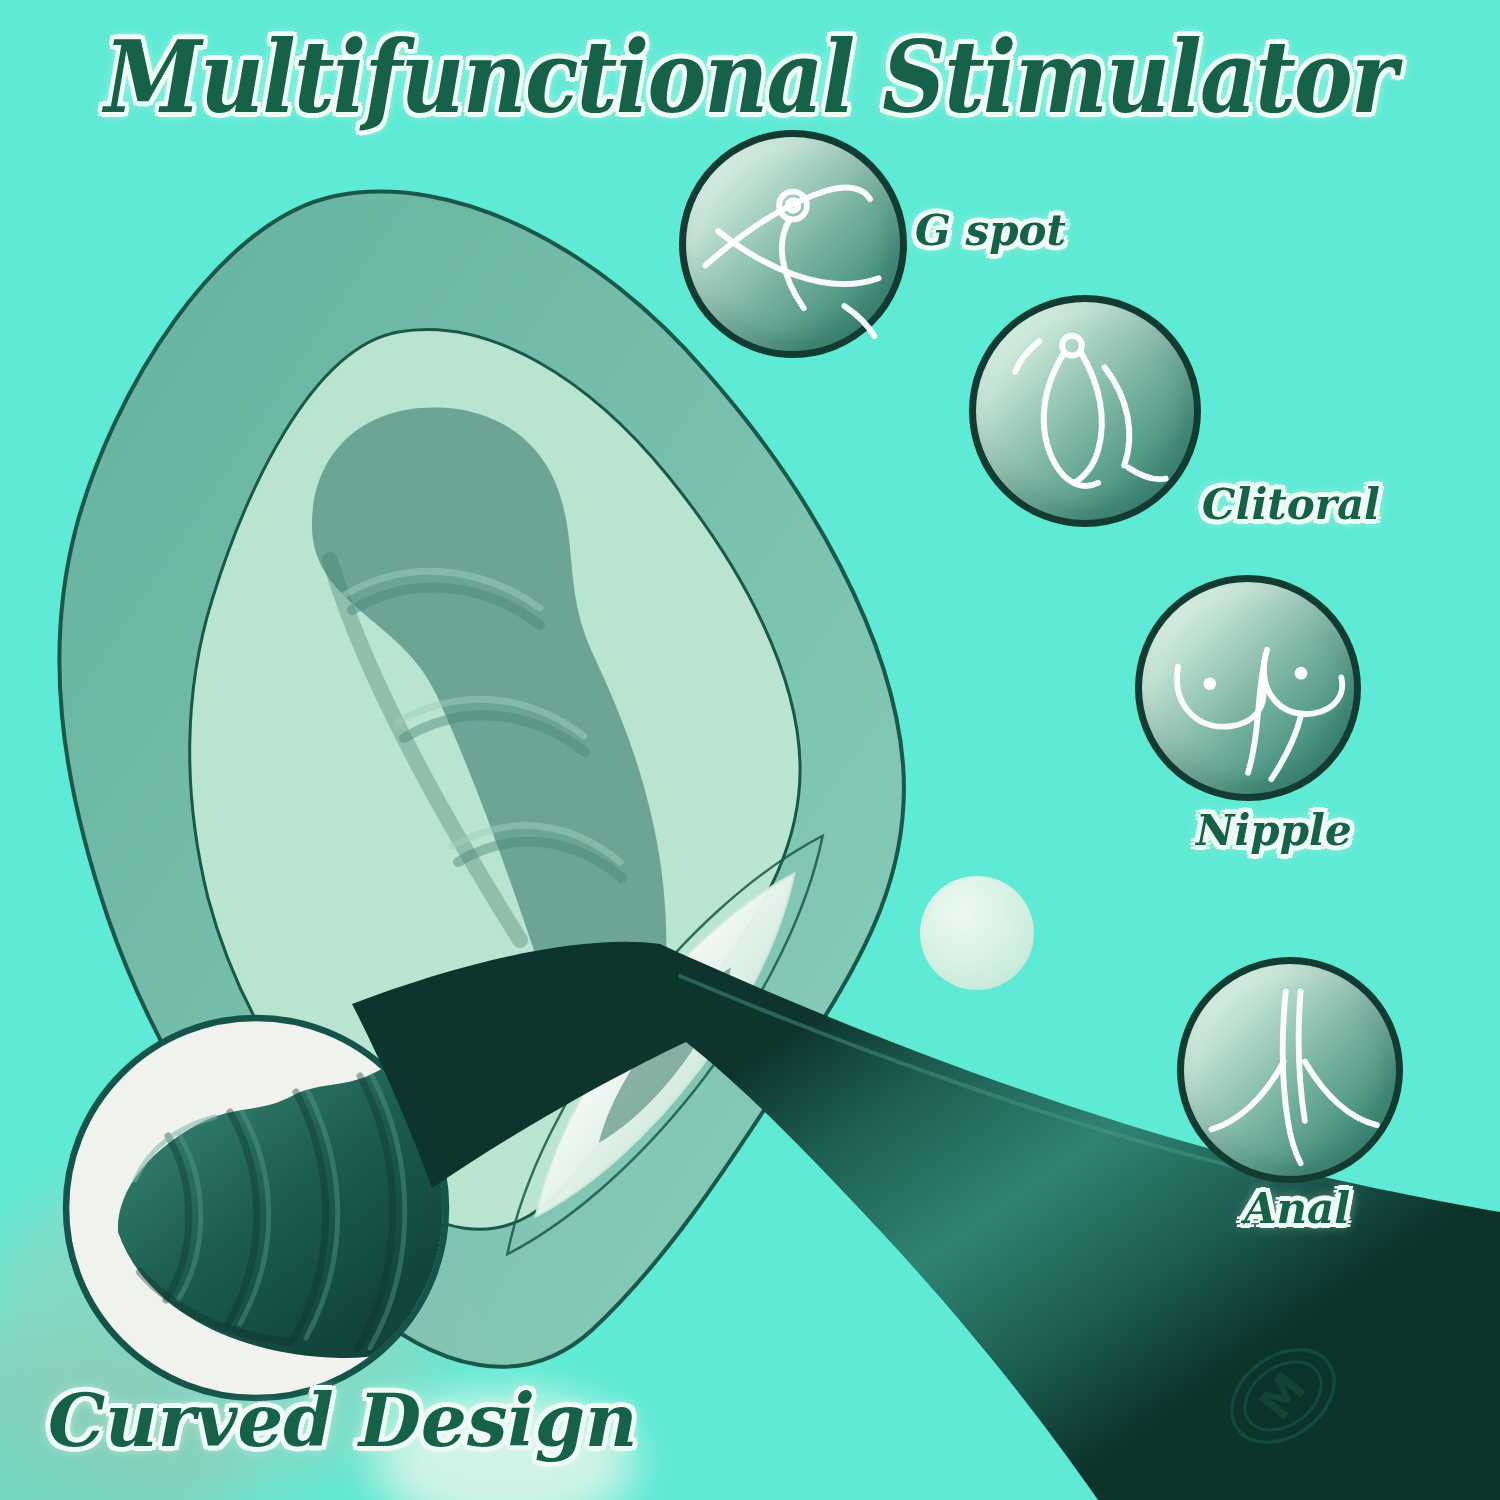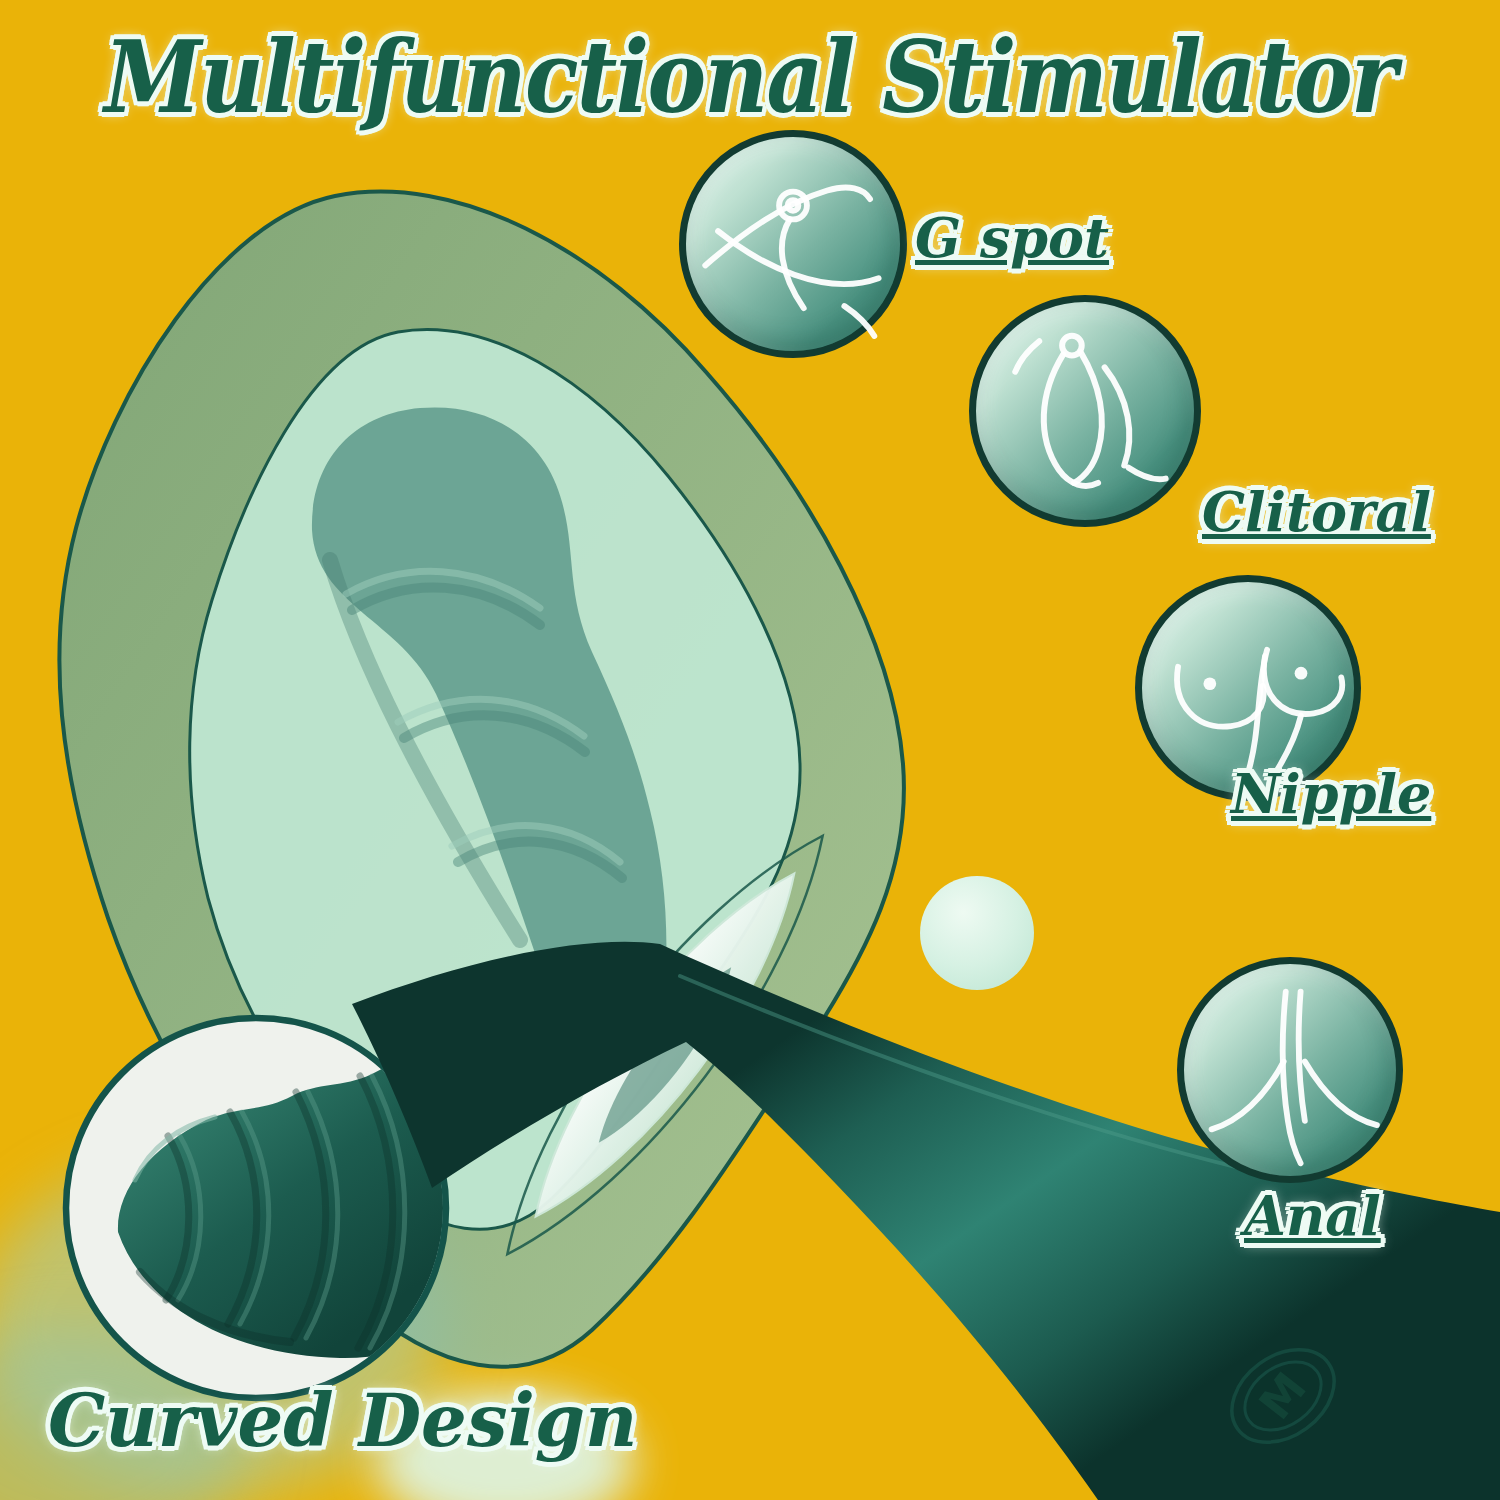--- a/index.html
+++ b/index.html
@@ -1,18 +1,18 @@
 <!DOCTYPE html>
 <html><head>
 <meta charset="utf-8">
 <style>
   html,body{margin:0;padding:0;background:#c6eddb;}
   .canvas{
     position:relative;width:1500px;height:1500px;overflow:hidden;
-    background:#eab308;
+    background:#5eead4;
     font-family:"DejaVu Serif","Liberation Serif",serif;
   }
   .scene{position:absolute;left:0;top:0;width:1500px;height:1500px;}
   .outlined{
     color:#176049;font-weight:bold;font-style:italic;
     text-shadow:
       5px 0 0 #eefbf4,-5px 0 0 #eefbf4,0 5px 0 #eefbf4,0 -5px 0 #eefbf4,
       4px 4px 0 #eefbf4,-4px 4px 0 #eefbf4,4px -4px 0 #eefbf4,-4px -4px 0 #eefbf4,
       0 0 14px #eefbf4;
   }
@@ -21,21 +21,21 @@
     transform:translateX(-50%) scaleX(.88);
     font-size:100px;letter-spacing:-2px;white-space:nowrap;margin:0;
   }
   .badge{
     position:absolute;border-radius:50%;box-sizing:border-box;
     border:7px solid #123b31;
     background:linear-gradient(135deg,#def4ea 0%,#bfe1d2 25%,#7ab3a2 55%,#4a9281 78%,#3e8a76 100%);
     box-shadow:inset -6px -10px 22px rgba(10,60,48,.25), inset 8px 10px 18px rgba(255,255,255,.25);
   }
   .badge svg{position:absolute;left:0;top:0;width:100%;height:100%;}
-  .feat-label{position:absolute;font-size:54px;white-space:nowrap;text-decoration:underline;}
+  .feat-label{position:absolute;font-size:42px;white-space:nowrap;}
   .inset-label{position:absolute;font-size:72px;white-space:nowrap;}
   .icon-stroke{stroke:#ffffff;stroke-width:5.5;fill:none;stroke-linecap:round;stroke-linejoin:round;opacity:.95;}
   .icon-dot{fill:#ffffff;opacity:.95;}
 </style>
 </head>
 <body>
 
 <div class="canvas">
 
   <svg class="scene" viewBox="0 0 1500 1500">
@@ -184,21 +184,21 @@
   <div class="badge" style="left:1135px;top:575px;width:226px;height:226px;">
     <svg viewBox="0 0 200 200">
       <path class="icon-stroke" d="M 34,80 C 28,116 52,140 84,136 C 106,133 118,118 114,98"></path>
       <circle class="icon-dot" cx="64" cy="96" r="6"></circle>
       <path class="icon-stroke" d="M 116,70 C 110,106 132,128 162,124 C 182,121 192,106 188,90"></path>
       <circle class="icon-dot" cx="150" cy="86" r="6"></circle>
       <path class="icon-stroke" d="M 118,64 C 108,100 112,140 100,180"></path>
       <path class="icon-stroke" d="M 150,126 C 144,150 134,168 122,186"></path>
     </svg>
   </div>
-  <div class="feat-label outlined" style="left:1196px;top:762px;margin-left:35px;">Nipple</div>
+  <div class="feat-label outlined" style="left:1196px;top:806px;">Nipple</div>
 
   <div class="badge" style="left:1177px;top:957px;width:226px;height:226px;">
     <svg viewBox="0 0 200 200">
       <path class="icon-stroke" d="M 96,26 C 92,66 92,110 98,148 C 100,162 104,176 110,188"></path>
       <path class="icon-stroke" d="M 110,26 C 107,64 108,110 114,148"></path>
       <path class="icon-stroke" d="M 94,92 C 76,126 52,148 26,156"></path>
       <path class="icon-stroke" d="M 114,92 C 134,126 158,146 182,152"></path>
     </svg>
   </div>
   <div class="feat-label outlined" style="left:1222px;top:1184px;margin-left:22px;">Anal</div>

